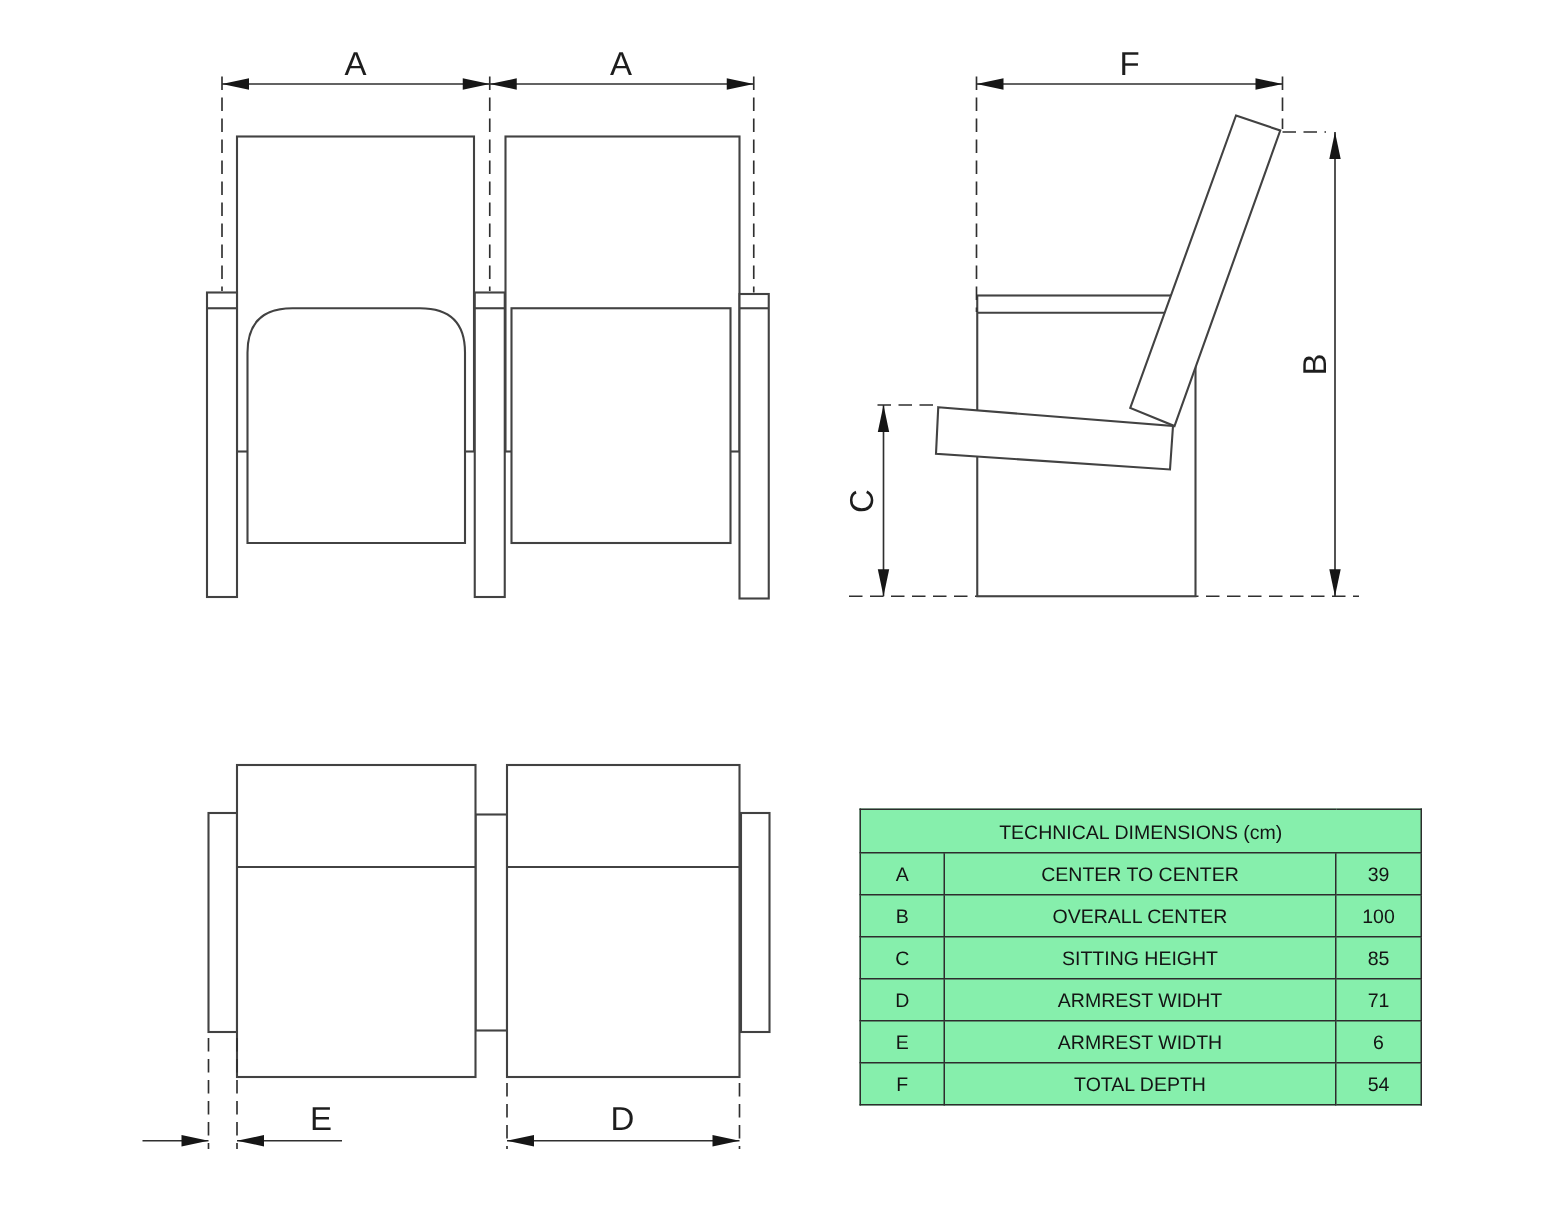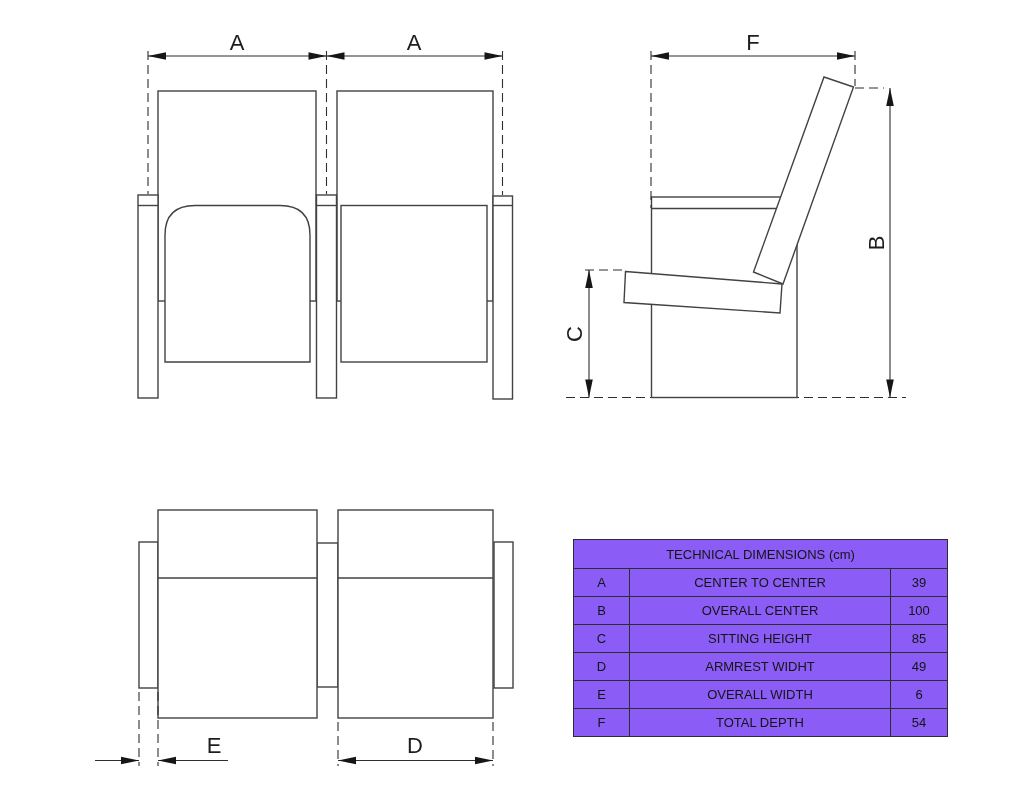--- a/index.html
+++ b/index.html
@@ -23,21 +23,21 @@
 
   
   table.dim-table {
     position: absolute;
     left: 573px;
     top: 539px;
     width: 374px;
     height: 196px;
     border-collapse: collapse;
     table-layout: fixed;
-    background: #8b5cf6;
+    background: #86efac;
     font-size: 13px;
     color: #141414;
     padding-left: 16px;
   }
   table.dim-table td {
     border: 1.6px solid #2d2d2d;
     text-align: center;
     vertical-align: middle;
     padding: 0;
     white-space: nowrap;
@@ -161,25 +161,25 @@
         <td>100</td>
       </tr>
       <tr>
         <td>C</td>
         <td>SITTING HEIGHT</td>
         <td>85</td>
       </tr>
       <tr>
         <td>D</td>
         <td>ARMREST WIDHT</td>
-        <td>49</td>
+        <td>71</td>
       </tr>
       <tr>
         <td>E</td>
-        <td>OVERALL WIDTH</td>
+        <td>ARMREST WIDTH</td>
         <td>6</td>
       </tr>
       <tr>
         <td>F</td>
         <td>TOTAL DEPTH</td>
         <td>54</td>
       </tr>
     </tbody>
   </table>
 

